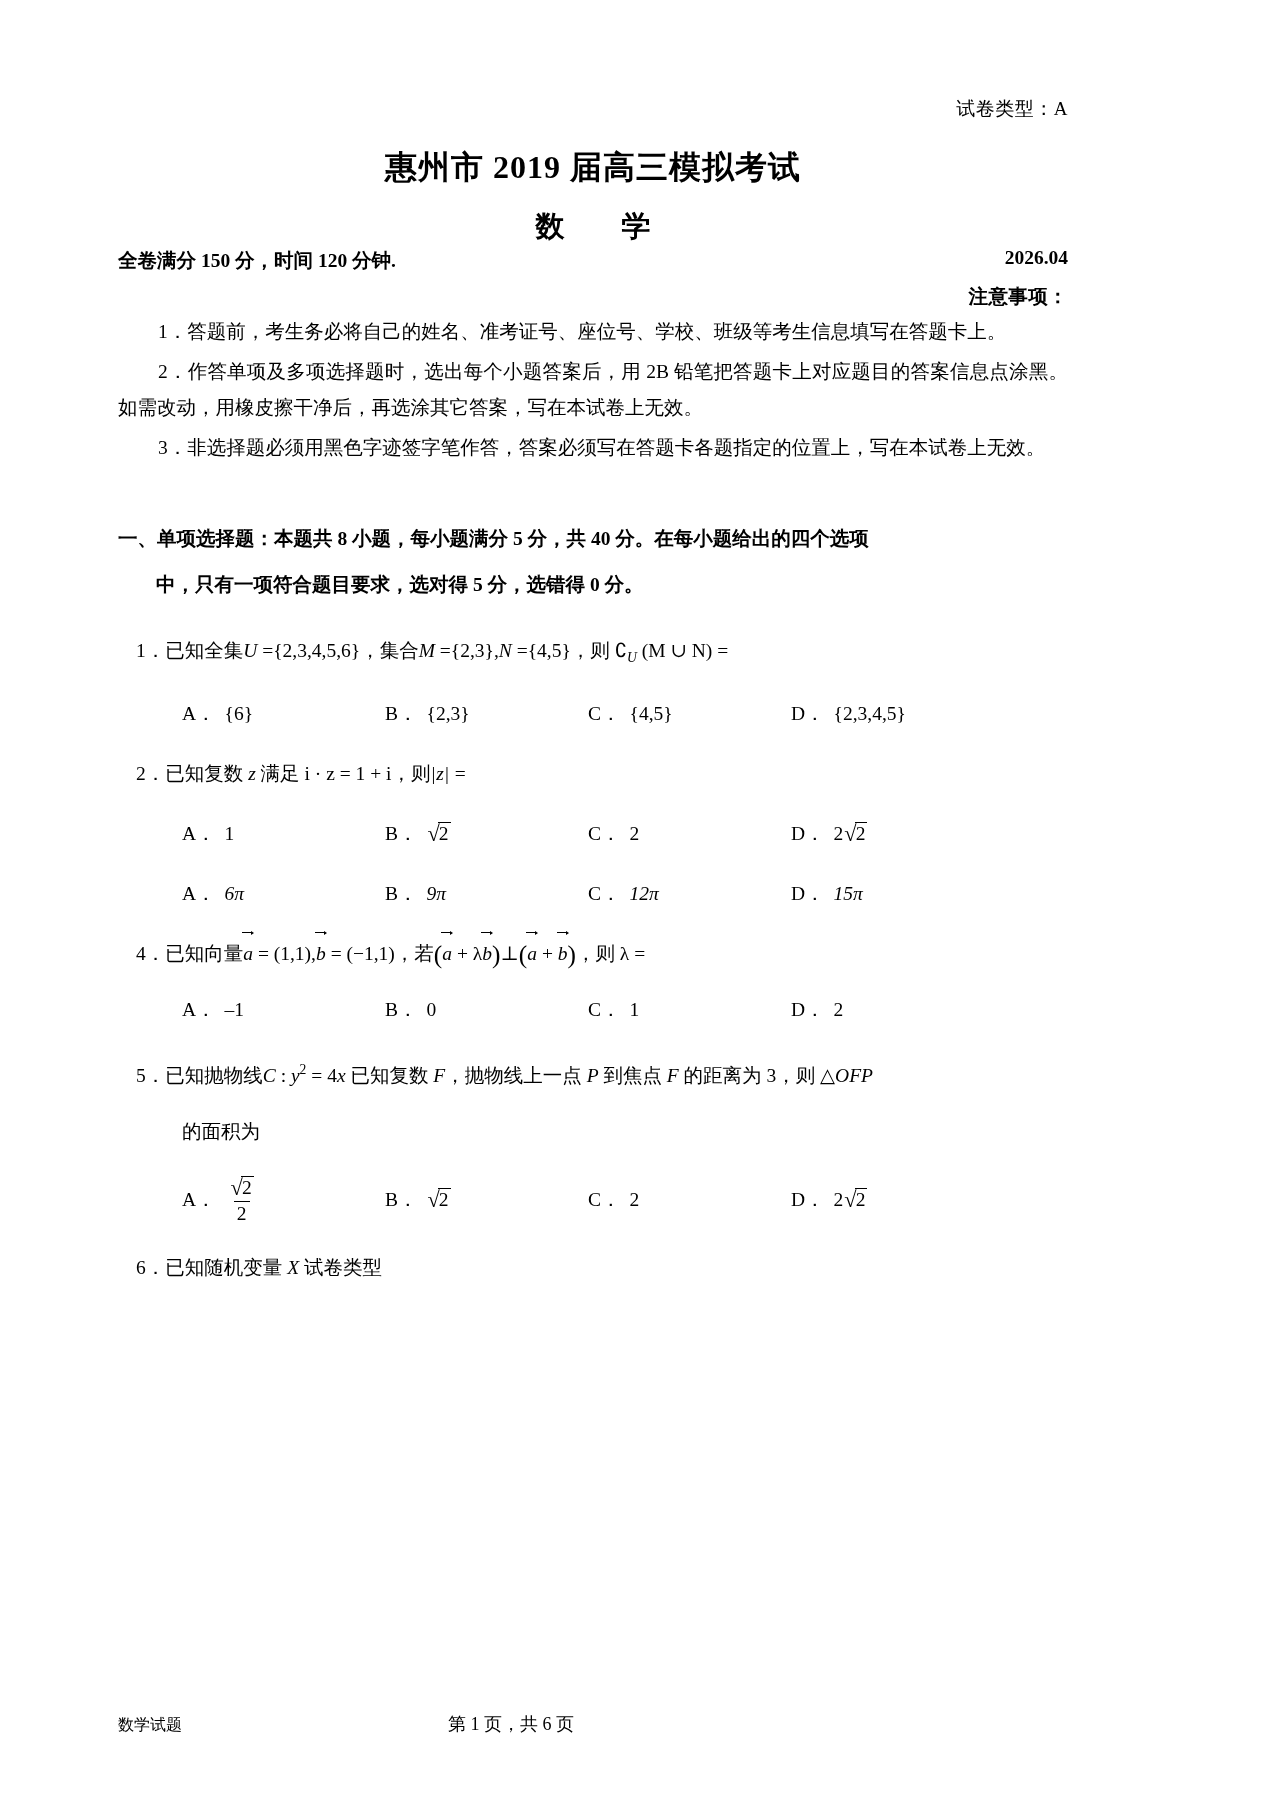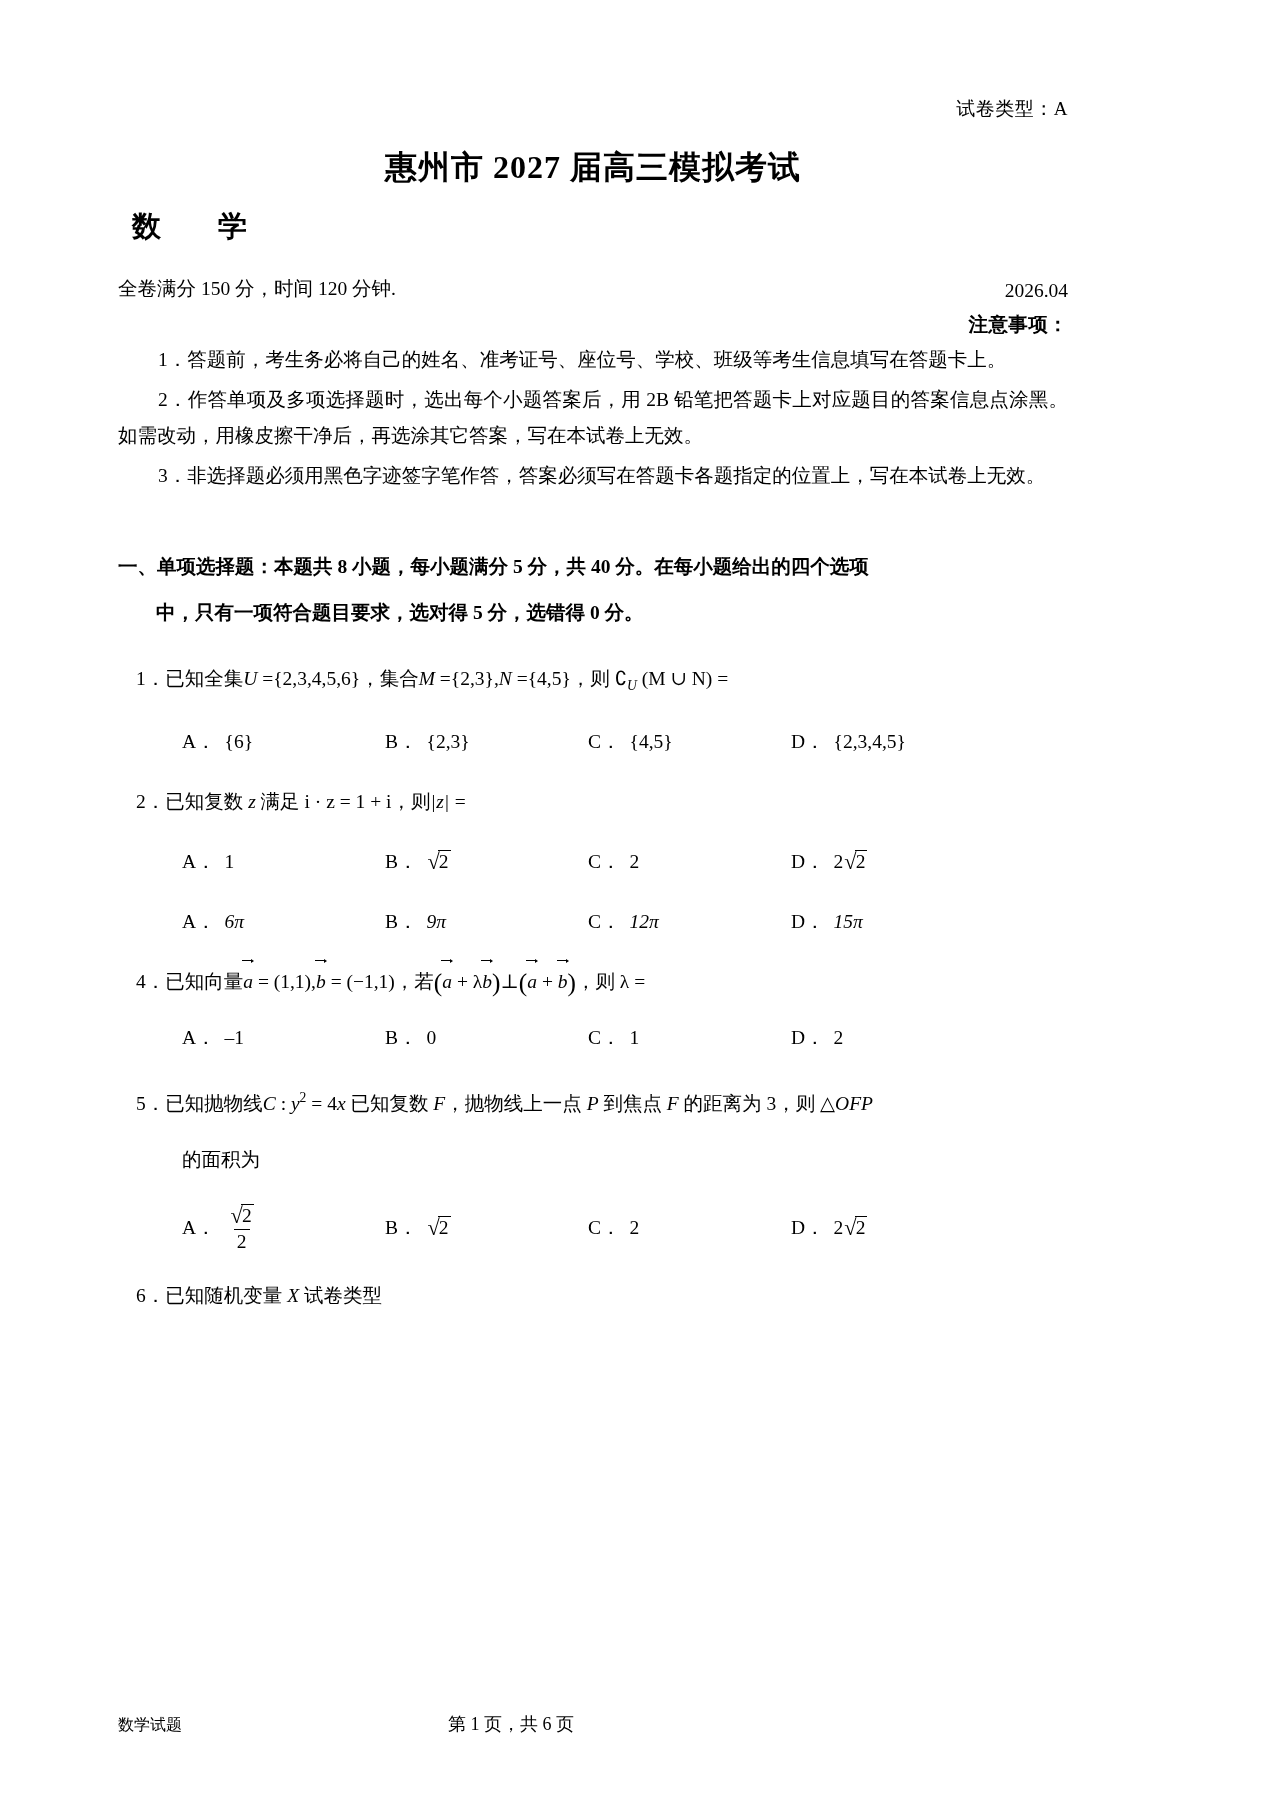--- a/index.html
+++ b/index.html
@@ -37,35 +37,35 @@
     letter-spacing: 0.5px;
   }
   .exam-title {
     text-align: center;
     font-size: 32px;
     font-weight: bold;
     margin-top: 24px;
     letter-spacing: 1px;
   }
   .subject-title {
-    text-align: left;
+    text-align: center;
     font-size: 29px;
     font-weight: bold;
     margin-top: 17px;
     letter-spacing: 14px;
     text-indent: 14px;
   }
 
   
   .score-line {
     display: flex;
     justify-content: space-between;
-    align-items: flex-end;
-    font-size: 19.5px;
-    margin-top: 28px;
+    align-items: flex-start;
+    font-size: 19.5px;
+    font-weight: bold;
   }
   .notice-head {
     font-size: 19.5px;
     font-weight: bold;
     margin-top: 9px;
     letter-spacing: 0.4px;
     text-align: right;
   }
   .notice-item {
     font-size: 19.5px;
@@ -189,21 +189,21 @@
   }
 </style>
 </head>
 <body>
 
 <div class="page">
   <div class="content">
 
     <div class="paper-type">试卷类型：A</div>
 
-    <div class="exam-title">惠州市 2027 届高三模拟考试</div>
+    <div class="exam-title">惠州市 2019 届高三模拟考试</div>
 
     <div class="subject-title">数　学</div>
 
     <div class="score-line">
       <span>全卷满分 150 分，时间 120 分钟.</span>
       <span>2026.04</span>
     </div>
 
     <div class="notice-head">注意事项：</div>
 

